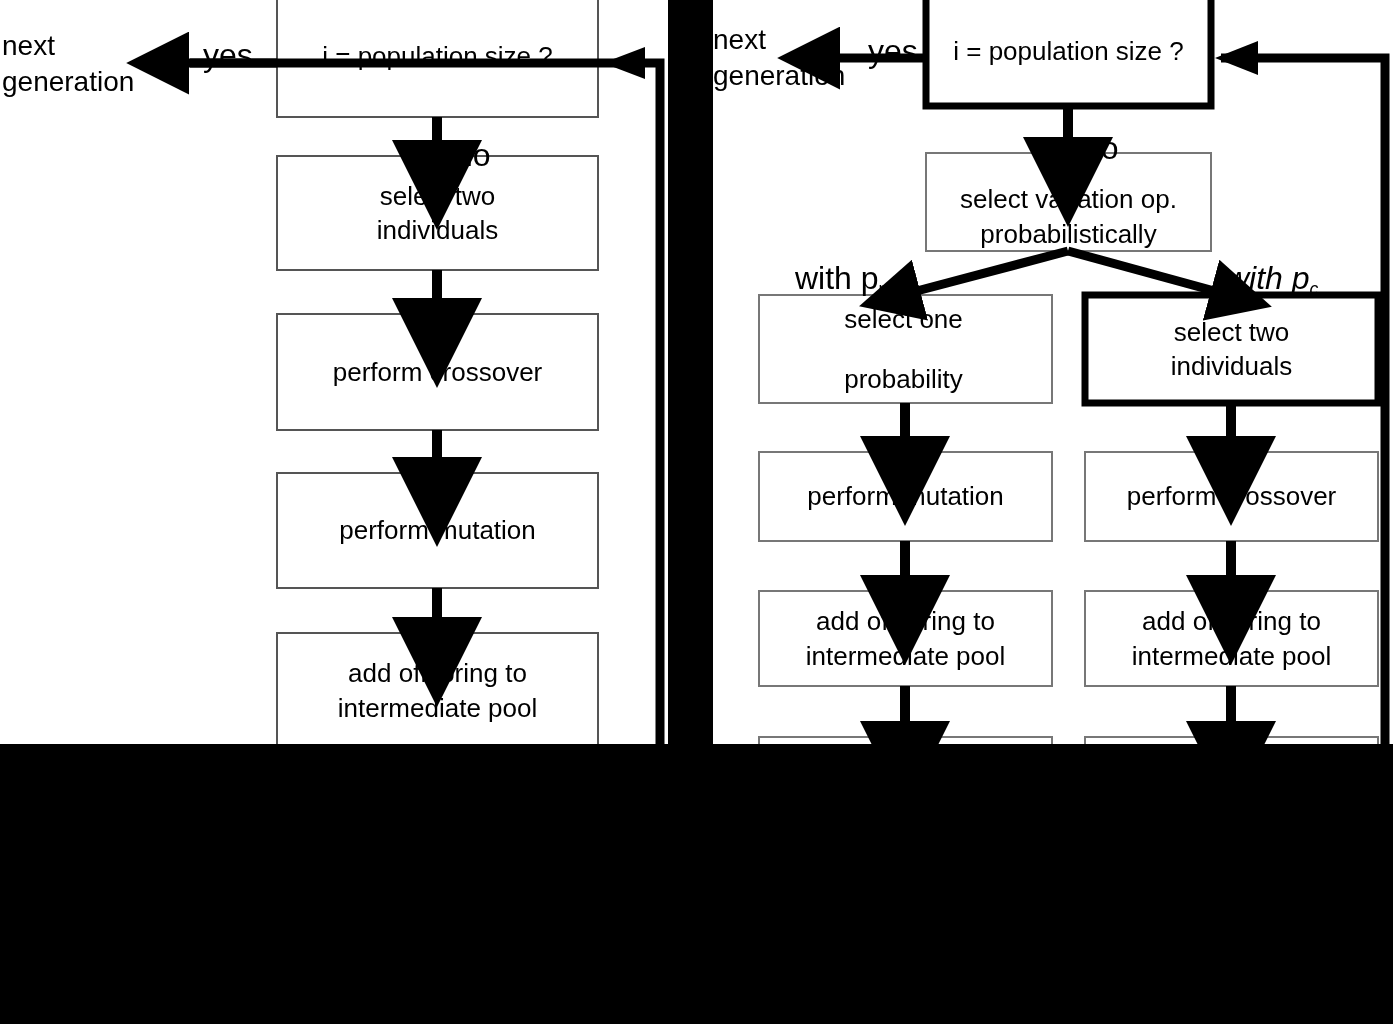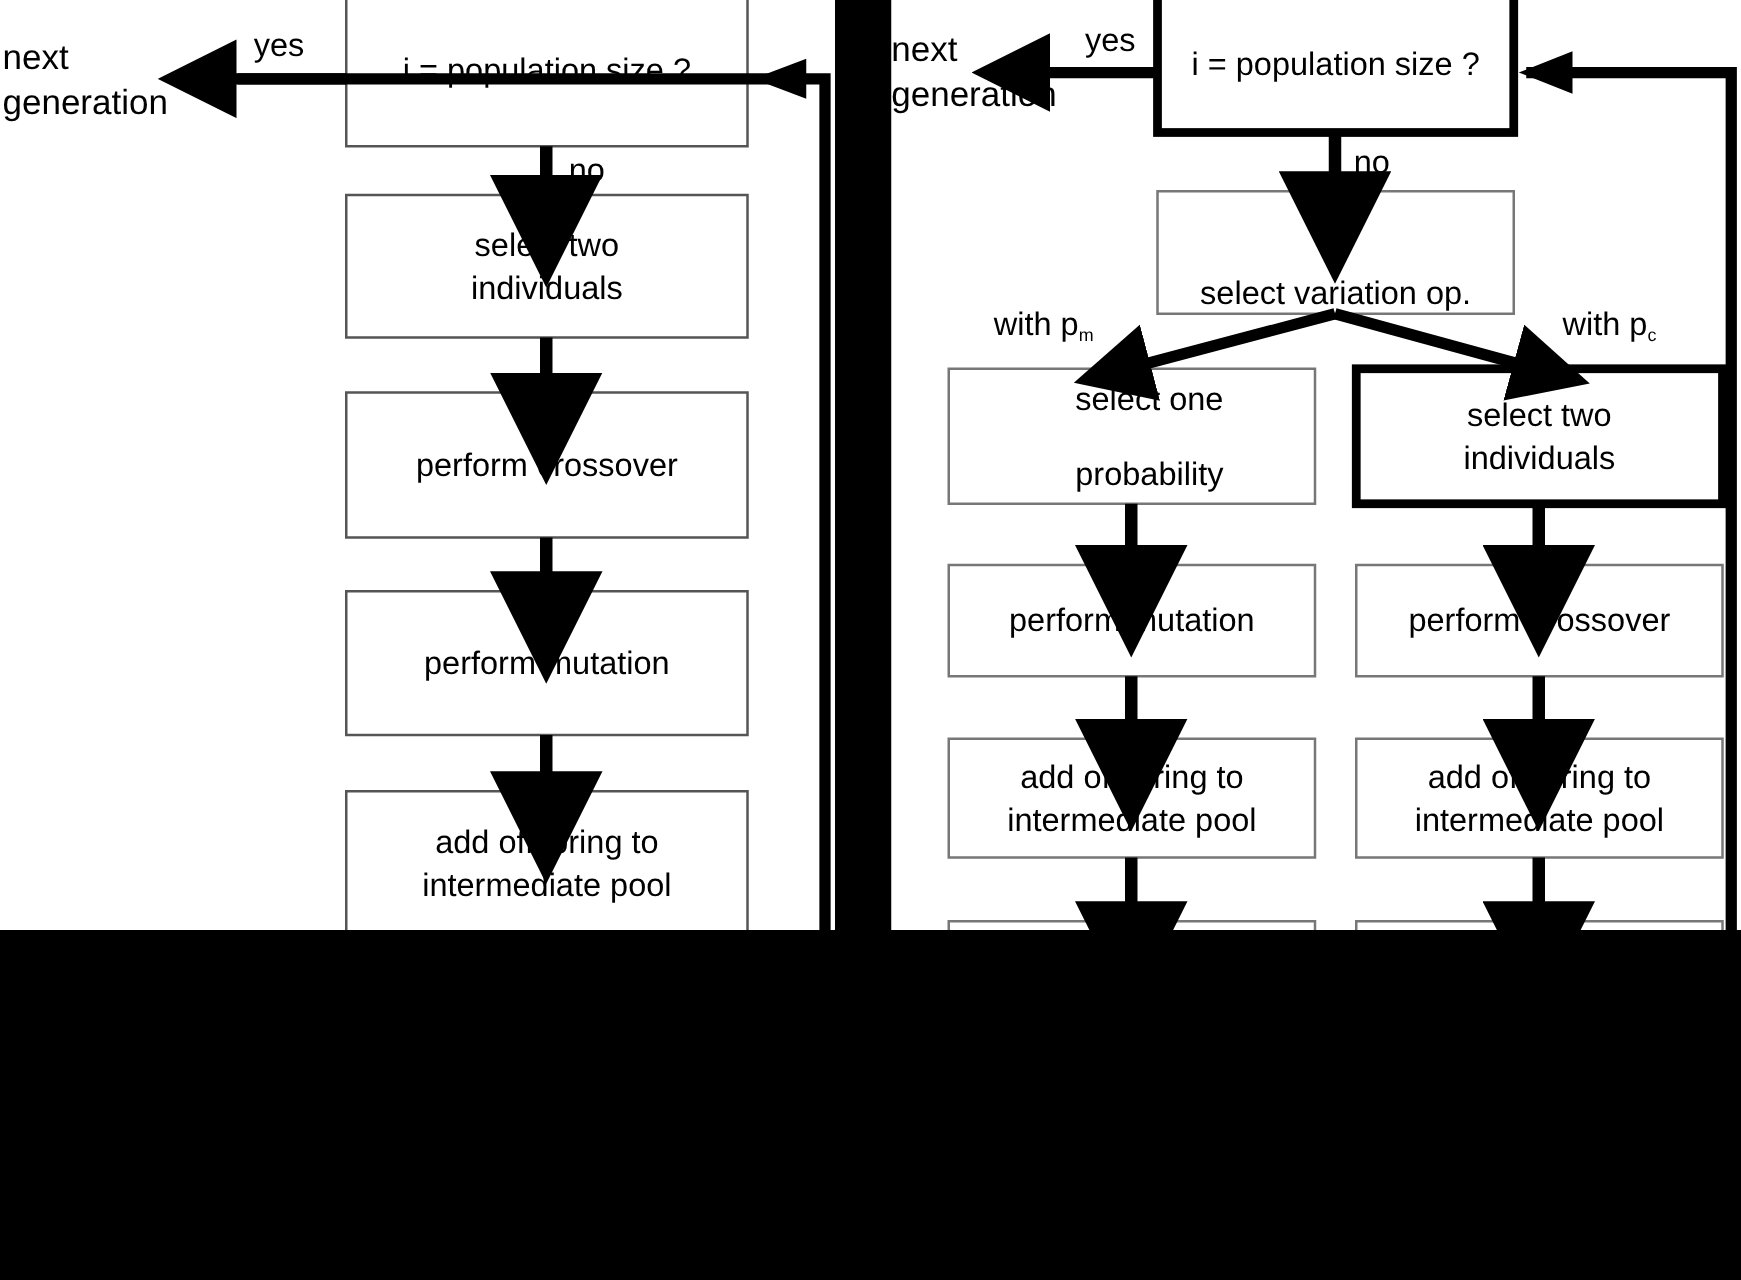--- a/index.html
+++ b/index.html
@@ -38,21 +38,21 @@
     pointer-events: none;
     white-space: nowrap;
   }
   .freetext {
     position: absolute;
     color: #000000;
     font-size: 28px;
     line-height: 1.28;
     white-space: nowrap;
   }
-  .small-lbl { font-size: 26px; }
+  .small-lbl { font-size: 32px; margin-top: 15px; }
   sub {
     font-size: 0.55em;
     vertical-align: -0.32em;
     letter-spacing: 0;
   }
 </style>
 </head>
 <body>
 
 <div id="page">
@@ -166,32 +166,33 @@
     <div class="freetext" style="left:0px; top:22px;">
       <div>next</div>
       <div>generation</div>
     </div>
     <div class="freetext small-lbl" style="left:155px; top:16px;">yes</div>
     <div class="freetext small-lbl" style="left:370px; top:113px;">no</div>
 
     <div class="freetext small-lbl" style="left:82px; top:243px;">
       <span>with p</span><sub>m</sub>
     </div>
-    <div class="freetext small-lbl" style="left:537px; top:243px;">
+    <div class="freetext small-lbl" style="left:513px; top:243px;font-style:italic;">
       <span>with p</span><sub>c</sub>
     </div>
 
     <div class="boxlabel" style="left:213px; top:-4px; width:285px; height:110px;">
       <span>i = population size ?</span>
     </div>
     <div class="boxlabel" style="left:213px; top:153px; width:285px; height:98px;justify-content:flex-end;">
       <span>select variation op.</span>
-    </div>
-
-    <div class="boxlabel" style="left:60px; top:295px; width:293px; height:108px;gap:26px;">
+      <span>probabilistically</span>
+    </div>
+
+    <div class="boxlabel" style="left:44px; top:295px; width:293px; height:108px;gap:26px;">
       <span>select one</span>
       <span>probability</span>
     </div>
     <div class="boxlabel" style="left:372px; top:295px; width:293px; height:108px;">
       <span>select two</span>
       <span>individuals</span>
     </div>
 
     <div class="boxlabel" style="left:46px; top:452px; width:293px; height:89px;">
       <span>perform mutation</span>

